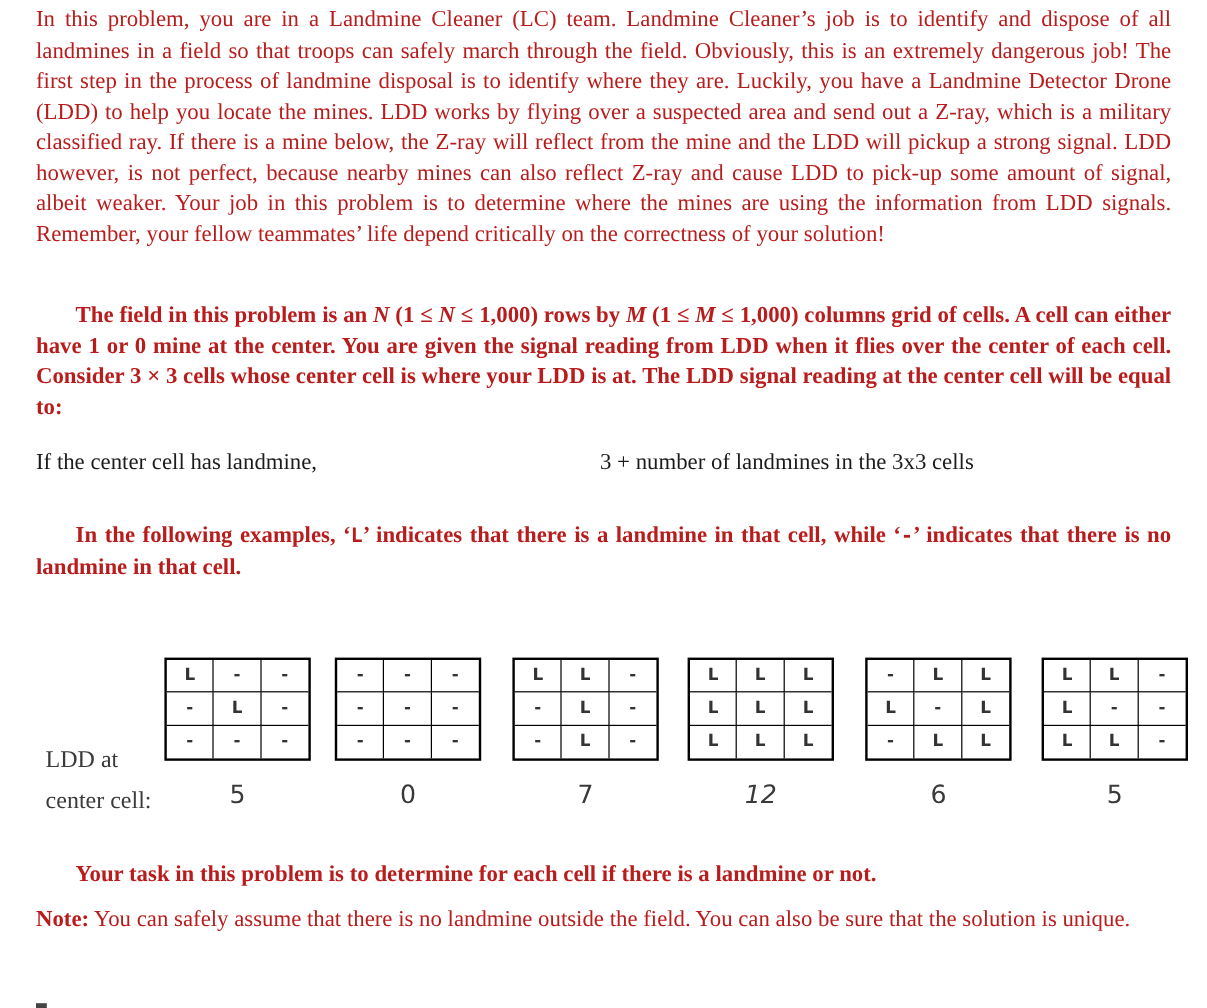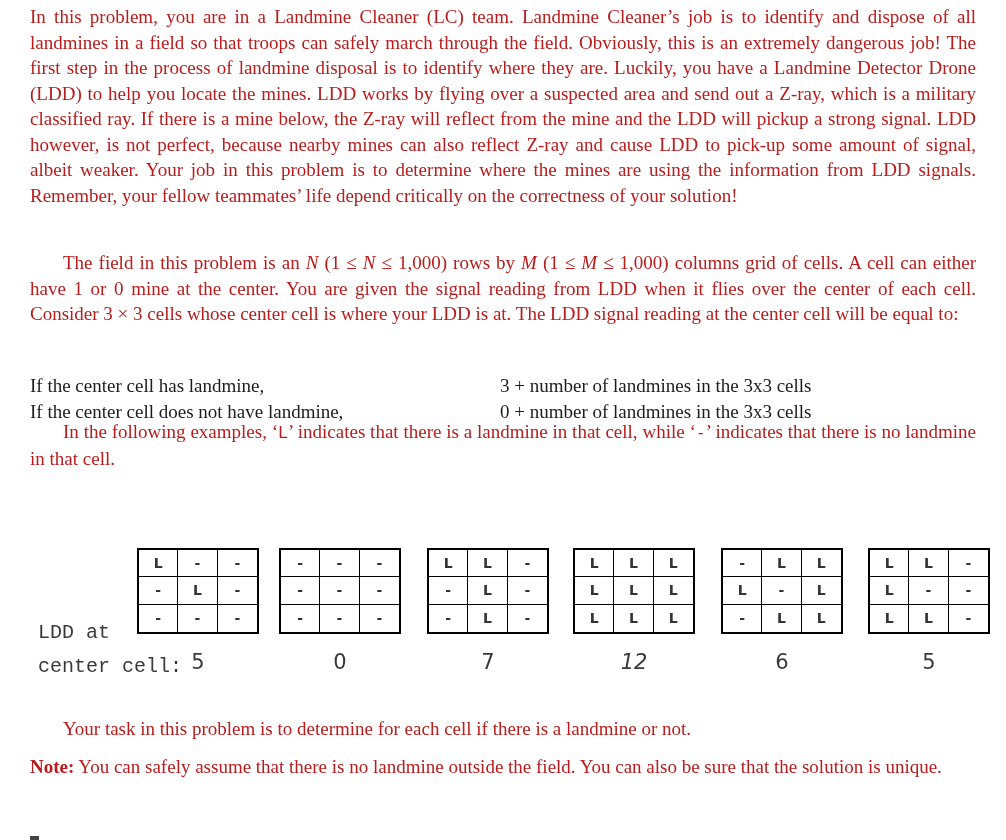--- a/index.html
+++ b/index.html
@@ -1,30 +1,30 @@
 <!DOCTYPE html>
 <html><head>
 <meta charset="utf-8">
 <style>
   html,body{margin:0;padding:0;background:#ffffff;}
   .page{position:relative;width:1006px;height:840px;background:#ffffff;overflow:hidden;
         font-family:"Liberation Serif",serif;color:#1c1c1c;}
   .body{position:absolute;left:30px;width:946px;margin:0;font-family:"Liberation Serif",serif;
         font-size:19px;line-height:25.5px;color:#b91c1c;}
   .jpara{text-align:justify;}
-  .indent{text-indent:33px;}
+  .indent{text-indent:33px;font-weight:bold;}
   .it{font-style:italic;}
   .mono{font-family:"DejaVu Sans Mono",monospace;font-size:16.5px;}
   .bold{font-weight:bold;}
   .conditions{position:absolute;left:30px;top:373px;width:946px;font-size:19px;line-height:25.5px;}
   .cond-row{display:flex;align-items:center;}
   .cond-col{flex:none;width:454px;}
   .formula-col{flex:none;margin-left:16px;}
   .figure{position:absolute;left:0;top:0;width:1006px;height:0;}
-  .fig-label{position:absolute;left:38px;top:616px;font-family:Liberation Mono, monospace;
+  .fig-label{position:absolute;left:38px;top:616px;font-family:Liberation Serif, serif;
              font-size:20px;line-height:34px;color:#3a3a3a;}
   .lgrid{position:absolute;top:548px;width:122px;height:86px;box-sizing:border-box;
          border:2px solid #000;display:grid;grid-template-columns:repeat(3,1fr);
          grid-template-rows:repeat(3,1fr);background:#fff;}
   .cell{box-sizing:border-box;border-right:1.5px solid #000;border-bottom:1.5px solid #000;
         display:flex;align-items:center;justify-content:center;
         font-family:"DejaVu Sans",sans-serif;font-size:14px;font-weight:600;color:#333;}
   .cell:nth-child(3n){border-right:none;}
   .cell:nth-child(n+7){border-bottom:none;}
   .reading{position:absolute;top:650px;width:122px;text-align:center;
@@ -38,27 +38,23 @@
 
   <p class="body jpara" style="top:4px">In this problem, you are in a Landmine Cleaner (LC) team. Landmine Cleaner’s job is to identify and dispose of all landmines in a field so that troops can safely march through the field. Obviously, this is an extremely dangerous job! The first step in the process of landmine disposal is to identify where they are. Luckily, you have a Landmine Detector Drone (LDD) to help you locate the mines. LDD works by flying over a suspected area and send out a Z-ray, which is a military classified ray. If there is a mine below, the Z-ray will reflect from the mine and the LDD will pickup a strong signal. LDD however, is not perfect, because nearby mines can also reflect Z-ray and cause LDD to pick-up some amount of signal, albeit weaker. Your job in this problem is to determine where the mines are using the information from LDD signals. Remember, your fellow teammates’ life depend critically on the correctness of your solution!</p>
 
   <p class="body jpara indent" style="top:250px"><span>The field in this problem is an </span><span class="it">N</span><span> (1 ≤ </span><span class="it">N</span><span> ≤ 1,000) rows by </span><span class="it">M</span><span> (1 ≤ </span><span class="it">M</span><span> ≤ 1,000) columns grid of cells. A cell can either have 1 or 0 mine at the center. You are given the signal reading from LDD when it flies over the center of each cell. Consider 3 × 3 cells whose center cell is where your LDD is at. The LDD signal reading at the center cell will be equal to:</span></p>
 
   <div class="conditions">
     <div class="cond-row">
       <span class="cond-col">If the center cell has landmine,</span>
       <span class="formula-col">3 + number of landmines in the 3x3 cells</span>
     </div>
-    <div class="cond-row">
-      <span class="cond-col">If the center cell does not have landmine,</span>
-      <span class="formula-col">0 + number of landmines in the 3x3 cells</span>
-    </div>
   </div>
 
-  <p class="body jpara indent" style="top:419px"><span>In the following examples, ‘</span><span class="mono">L</span><span>’ indicates that there is a landmine in that cell, while ‘</span><span class="mono">-</span><span>’ indicates that there is no landmine in that cell.</span></p>
+  <p class="body jpara indent" style="top:434px"><span>In the following examples, ‘</span><span class="mono">L</span><span>’ indicates that there is a landmine in that cell, while ‘</span><span class="mono">-</span><span>’ indicates that there is no landmine in that cell.</span></p>
 
   <div class="figure">
     <div class="fig-label">
       <div>LDD at</div>
       <div>center cell:</div>
     </div>
     <div id="grids-host">
         <div class="lgrid" style="left: 137px;">
           <div class="cell">L</div>
           <div class="cell">-</div>

